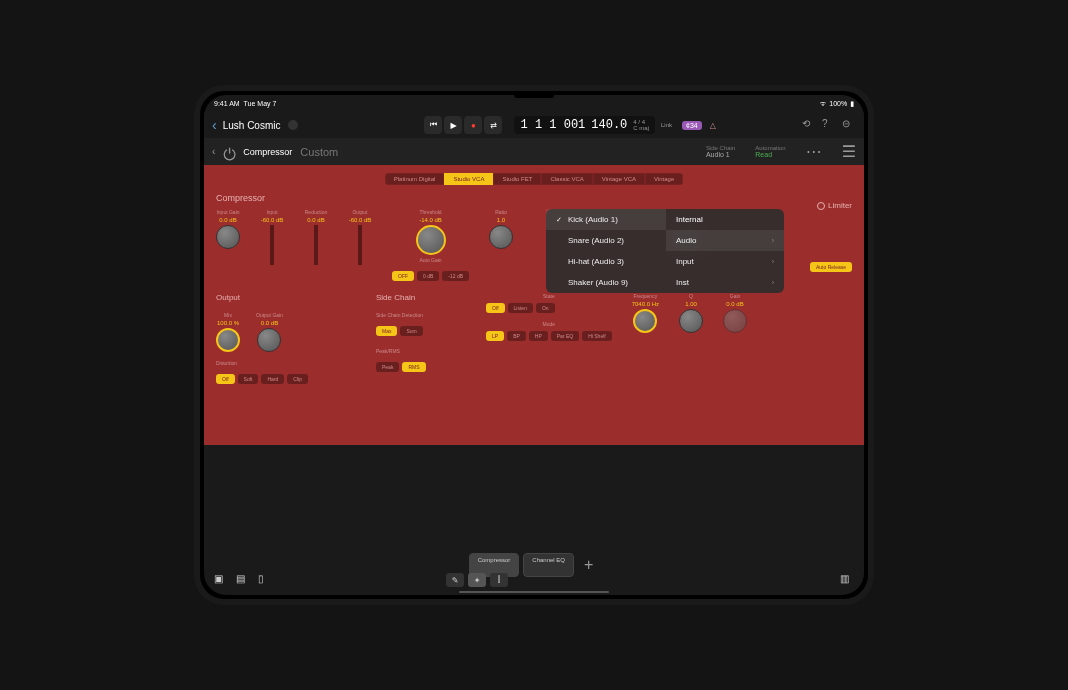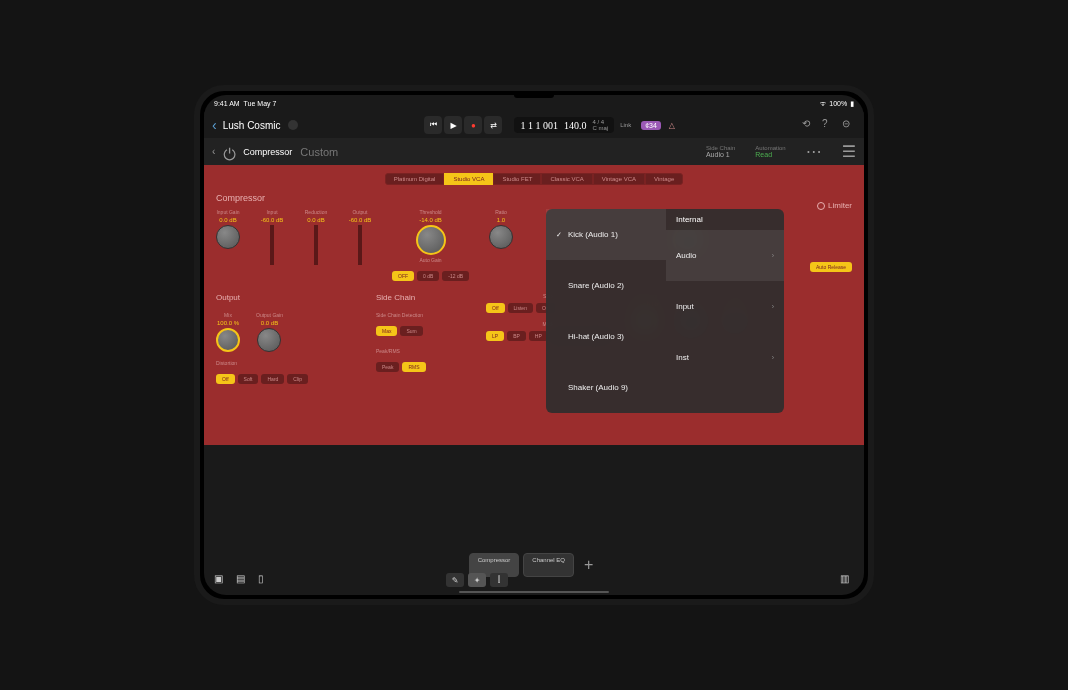--- a/index.html
+++ b/index.html
@@ -9,21 +9,21 @@
 .statusbar{display:flex;justify-content:space-between;align-items:center;padding:4px 10px;font-size:7px;color:#fff}
 .statusbar .right{display:flex;gap:3px;align-items:center}
 .topbar{display:flex;align-items:center;padding:4px 8px;gap:6px;background:#1a1a1a}
 .back{color:#5a9fd4;font-size:14px;cursor:pointer}
 .project{color:#fff;font-size:10px;font-weight:400}
 .projbadge{width:10px;height:10px;background:#333;border-radius:50%;display:inline-block;margin-left:2px}
 .transport{display:flex;gap:2px;margin-left:120px}
 .tbtn{width:18px;height:18px;background:#2a2a2a;border-radius:4px;display:flex;align-items:center;justify-content:center;color:#fff;font-size:8px;cursor:pointer}
 .tbtn.rec{color:#ff3b30}
 .lcd{background:#111;border-radius:4px;padding:2px 6px;display:flex;gap:6px;align-items:center;margin-left:6px}
-.lcd-num{color:#fff;font-size:10px;font-family:Liberation Serif, serif}
+.lcd-num{color:#fff;font-size:12px;font-family:Liberation Mono, monospace}
 .lcd-sig{color:#999;font-size:6px;line-height:1}
 .linkbadge{background:#9b59b6;color:#fff;font-size:7px;padding:1px 4px;border-radius:3px;margin-left:4px}
 .topicons{margin-left:auto;display:flex;gap:6px}
 .topicon{width:14px;height:14px;color:#999;font-size:10px;cursor:pointer}
 .subheader{display:flex;align-items:center;padding:4px 8px;gap:8px;background:#222}
 .sh-back{color:#999;font-size:10px;cursor:pointer}
 .sh-power{width:12px;height:12px;color:#999;cursor:pointer}
 .sh-title{color:#fff;font-size:9px}
 .sh-custom{color:#777;font-size:11px}
 .sh-right{margin-left:auto;display:flex;gap:20px;align-items:center}
@@ -53,21 +53,21 @@
 .autogain{font-size:5px;color:#c88;text-align:center;margin-bottom:2px}
 .autorelease{position:absolute;right:12px;top:90px}
 .sectitle{font-size:8px;color:#e8b0b0;margin-bottom:6px}
 .row2{display:flex;gap:30px}
 .col{display:flex;flex-direction:column;gap:4px}
 .distortion{font-size:5px;color:#c88;margin-top:4px}
 .menus{position:absolute;top:44px;right:80px;display:flex;z-index:10}
 .menu1{background:rgba(50,45,45,0.95);border-radius:6px 0 0 6px;width:120px;backdrop-filter:blur(8px)}
 .menu2{background:rgba(50,45,45,0.95);border-radius:0 6px 6px 0;width:118px;backdrop-filter:blur(8px)}
 .mhead{font-size:8px;color:#fff;padding:6px 10px}
-.mitem{font-size:8px;color:#eee;padding:21px 10px;display:flex;align-items:center;gap:4px;cursor:pointer}
+.mitem{font-size:8px;color:#eee;padding:6px 10px;display:flex;align-items:center;gap:4px;cursor:pointer}
 .mitem.sel{background:rgba(255,255,255,0.08)}
 .mitem .check{font-size:7px;width:8px}
 .mitem .chev{margin-left:auto;font-size:7px;color:#888}
 .footer{position:absolute;bottom:18px;left:0;right:0;display:flex;justify-content:center;gap:4px}
 .fchip{font-size:6px;padding:3px 8px;background:#333;color:#ccc;border-radius:4px;cursor:pointer;border:1px solid #444}
 .fchip.sel{background:#444}
 .fplus{color:#999;padding:3px 6px;cursor:pointer}
 .bottombar{position:absolute;bottom:4px;left:0;right:0;display:flex;align-items:center;padding:4px 10px}
 .bicon{width:14px;height:14px;color:#ccc;margin-right:8px;cursor:pointer;font-size:10px}
 .bcenter{margin:0 auto;display:flex;gap:4px}

